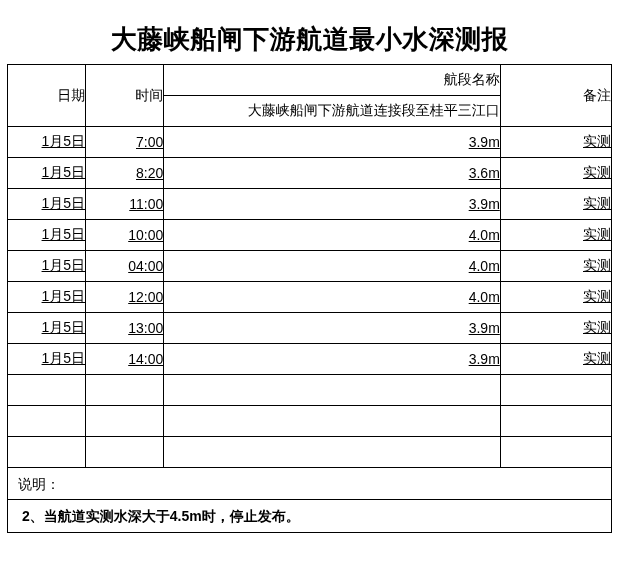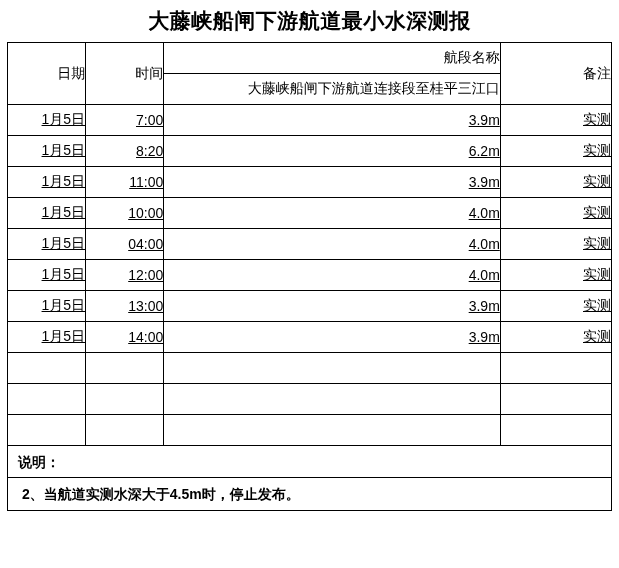--- a/index.html
+++ b/index.html
@@ -15,24 +15,24 @@
     overflow: hidden;
   }
   .page {
     position: relative;
     width: 619px;
     height: 568px;
     box-sizing: border-box;
   }
   .title {
     text-align: center;
-    font-size: 21px;
+    font-size: 26px;
     font-weight: bold;
     letter-spacing: 0.5px;
-    padding: 8px 0 9px 0;
+    padding: 24px 0 9px 0;
     line-height: 1.2;
   }
   table.report {
     border-collapse: collapse;
     table-layout: fixed;
     width: 605px;
     margin: 0 7px;
   }
   table.report td, table.report th {
     border: 1px solid #000000;
@@ -70,21 +70,20 @@
     box-sizing: border-box;
     width: 605px;
   }
   .note-line {
     font-size: 14px;
     padding: 8px 10px 7px 10px;
     border-bottom: 1px solid #000000;
     line-height: 1.2;
     box-sizing: border-box;
     height: 32px;
-    font-weight: bold;
   }
   .note-line:last-child { border-bottom: none; }
   .note-indent { padding-left: 14px; }
   .note-strong { font-weight: bold; }
 </style>
 </head>
 <body>
 
 <div class="page">
 
@@ -110,21 +109,21 @@
 
       <tr>
         <td class="row-cell">1月5日</td>
         <td class="row-cell">7:00</td>
         <td class="row-cell">3.9m</td>
         <td class="row-cell">实测</td>
       </tr>
       <tr>
         <td class="row-cell">1月5日</td>
         <td class="row-cell">8:20</td>
-        <td class="row-cell">6.2m</td>
+        <td class="row-cell">3.6m</td>
         <td class="row-cell">实测</td>
       </tr>
       <tr>
         <td class="row-cell">1月5日</td>
         <td class="row-cell">11:00</td>
         <td class="row-cell">3.9m</td>
         <td class="row-cell">实测</td>
       </tr>
       <tr>
         <td class="row-cell">1月5日</td>

